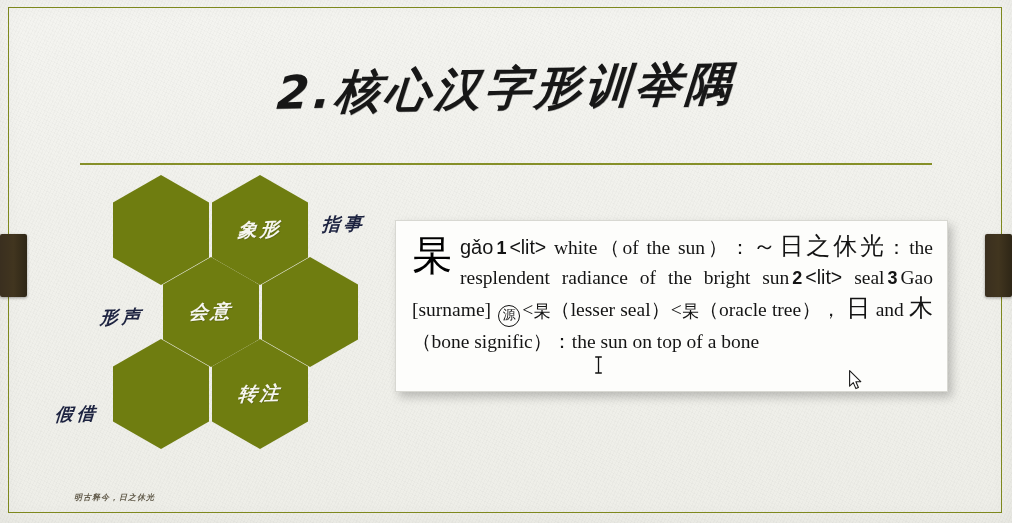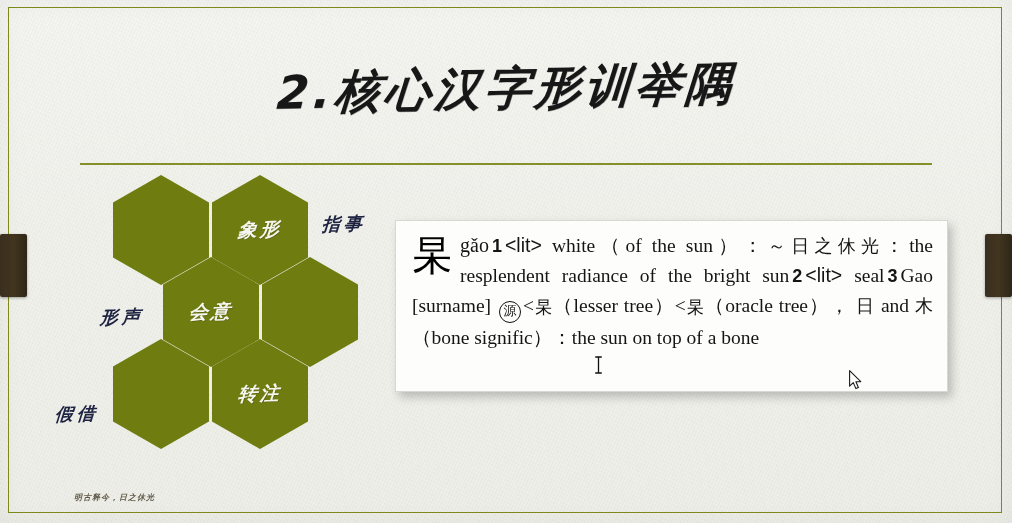--- a/index.html
+++ b/index.html
@@ -152,32 +152,32 @@
   .headword {
     float: left;
     font-family: "DejaVu Sans", sans-serif;
     font-size: 40px;
     line-height: 44px;
     font-weight: normal;
     color: #000;
     margin: 2px 8px 0 0;
   }
   .pinyin {
-    font-family: Liberation Serif, serif;
+    font-family: Liberation Sans, sans-serif;
     font-size: 20px;
     margin-top: 12px;
   }
   .sense-num {
     font-weight: bold;
     font-family: "Liberation Sans", sans-serif;
     font-size: 18px;
     padding: 0 3px;
   }
   .lit-tag { font-family: Liberation Sans, sans-serif; }
-  .cjk { font-family: Liberation Serif, serif; font-size: 18px; }
+  .cjk { font-family: Liberation Sans, sans-serif; font-size: 24px; }
   .circle-src {
     display: inline-block;
     width: 20px; height: 20px;
     border: 1.6px solid #111;
     border-radius: 50%;
     font-family: "DejaVu Sans", sans-serif;
     font-size: 13px;
     line-height: 18px;
     text-align: center;
     vertical-align: -3px;
@@ -261,21 +261,21 @@
 
   <div class="out-label lbl-zhishi">指事</div>
   <div class="out-label lbl-xsheng">形声</div>
   <div class="out-label lbl-jiajie">假借</div>
 
   <div class="dict-popup">
     <div class="dict-body">
       <span class="headword">杲</span><span class="pinyin">gǎo</span><span class="sense-num">1</span><span class="lit-tag">&lt;lit&gt;</span>
       <span>white（of the sun）：</span><span class="cjk">～日之休光</span><span>：</span><span>the resplendent radiance of the bright sun</span><span class="sense-num">2</span><span class="lit-tag">&lt;lit&gt;</span>
       <span>seal</span><span class="sense-num">3</span><span>Gao [surname]</span>
-      <span class="circle-src">源</span><span>&lt;</span><span class="glyph-seal">杲</span><span>（lesser tree）</span><span>&lt;</span><span class="glyph-seal">杲</span><span>（oracle tree），</span>
+      <span class="circle-src">源</span><span>&lt;</span><span class="glyph-seal">杲</span><span>（lesser seal）</span><span>&lt;</span><span class="glyph-seal">杲</span><span>（oracle tree），</span>
       <span class="cjk">日</span>
       <span>and</span>
       <span class="cjk">木</span><span>（bone signific）：</span><span>the sun on top of a bone</span>
     </div>
   </div>
 
   <svg class="ibeam" viewBox="0 0 9 18">
     <path d="M1.2 1 H7.8 M4.5 1 V17 M1.2 17 H7.8" stroke="#111" stroke-width="1.3" fill="none"></path>
   </svg>
 

